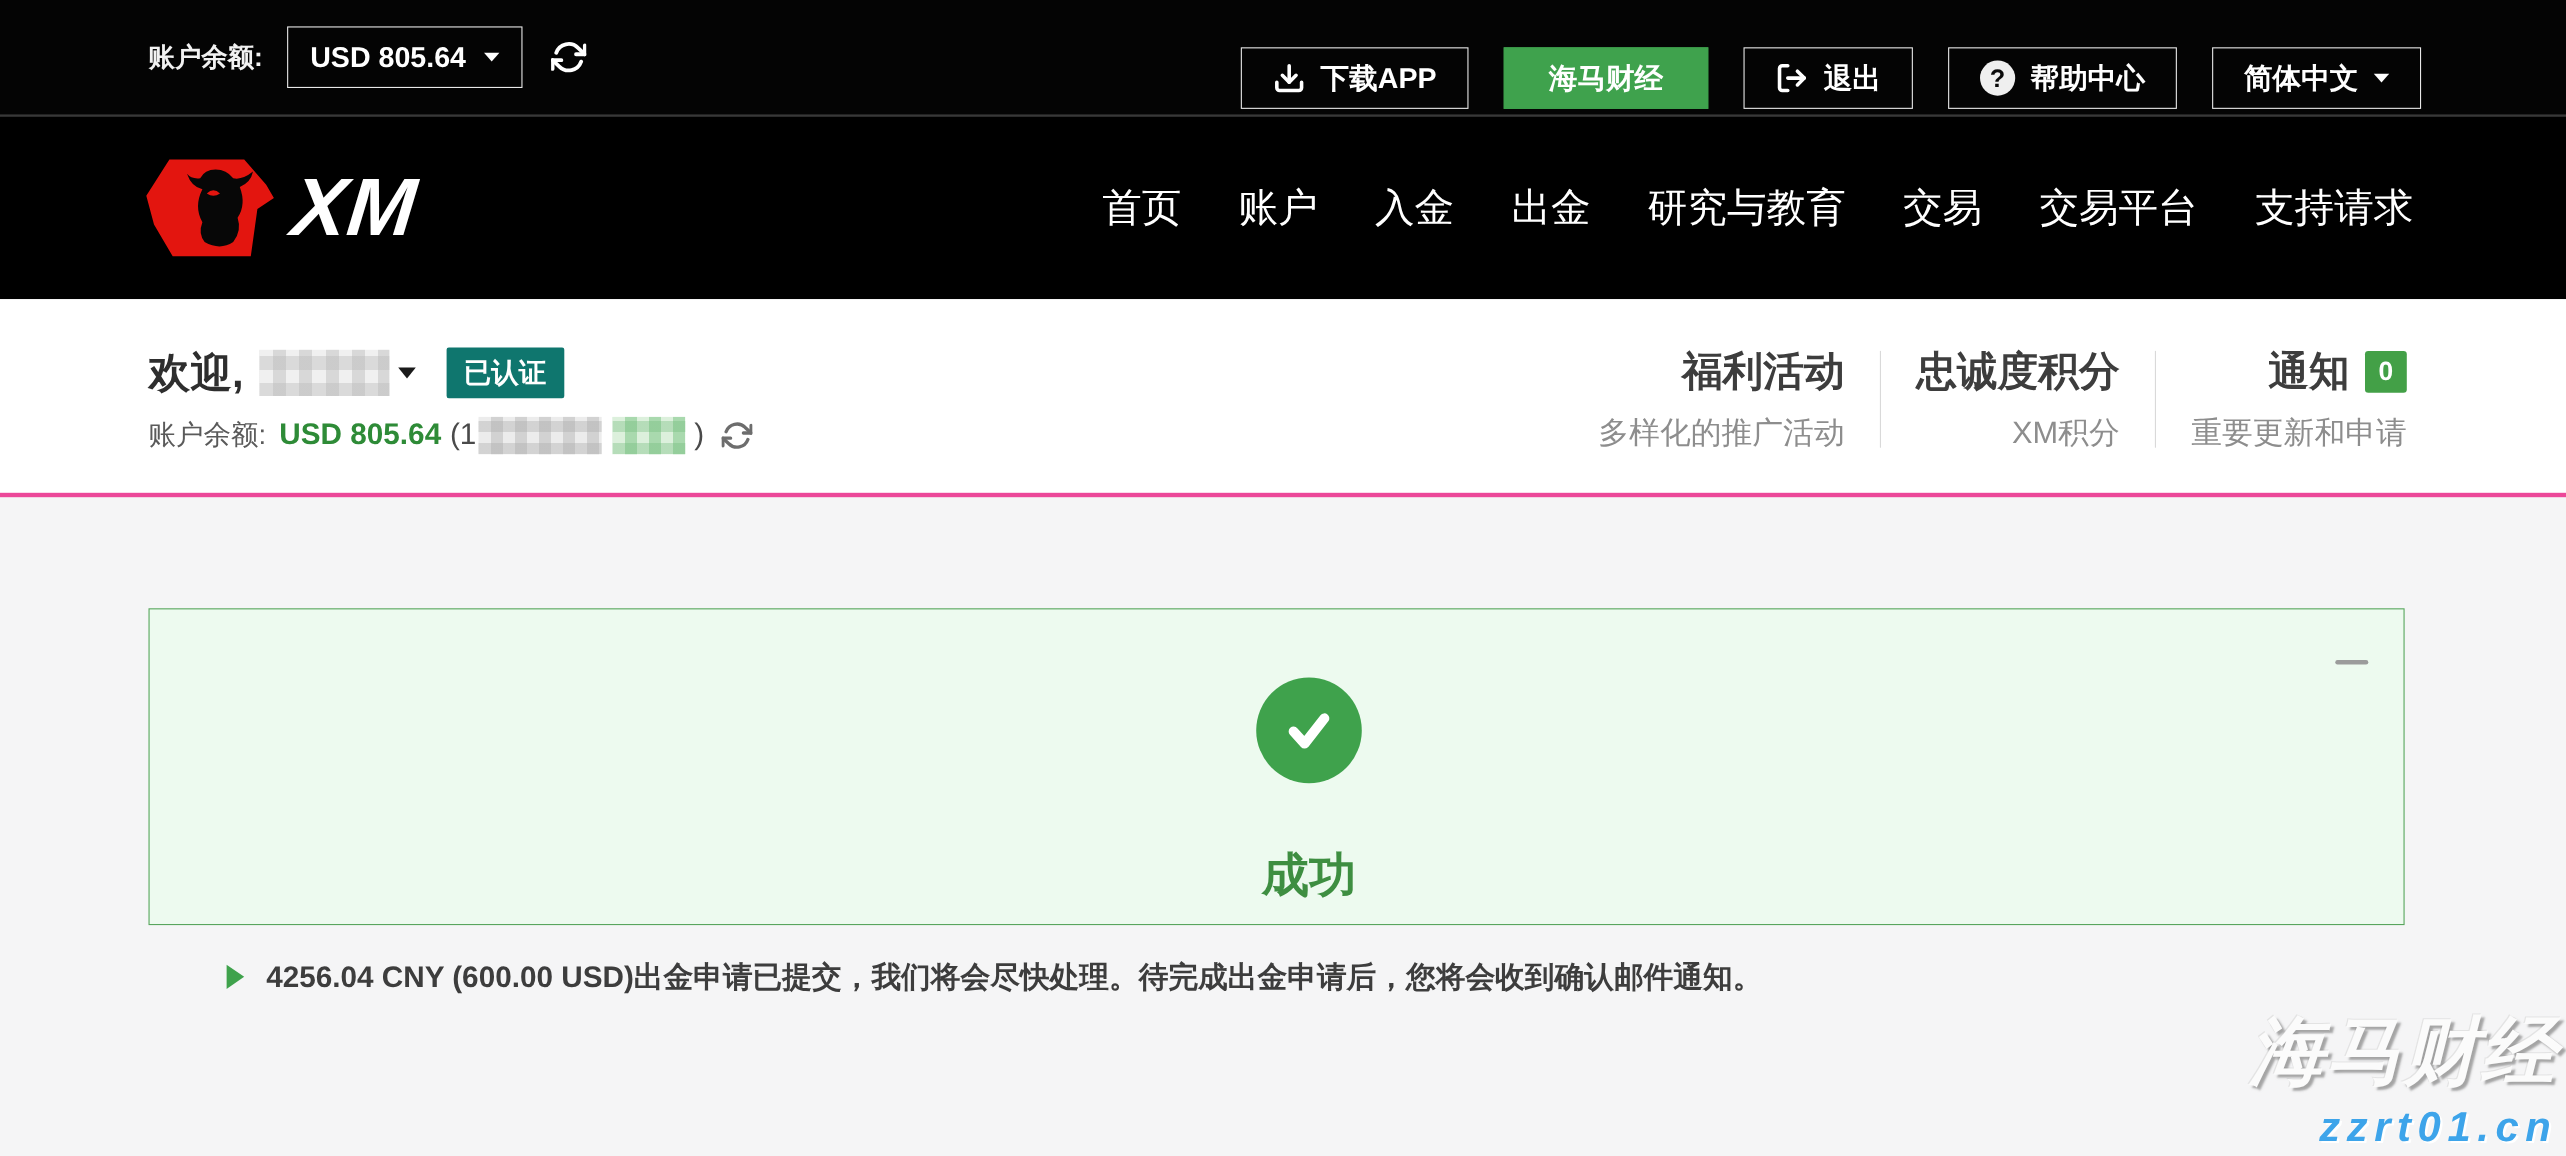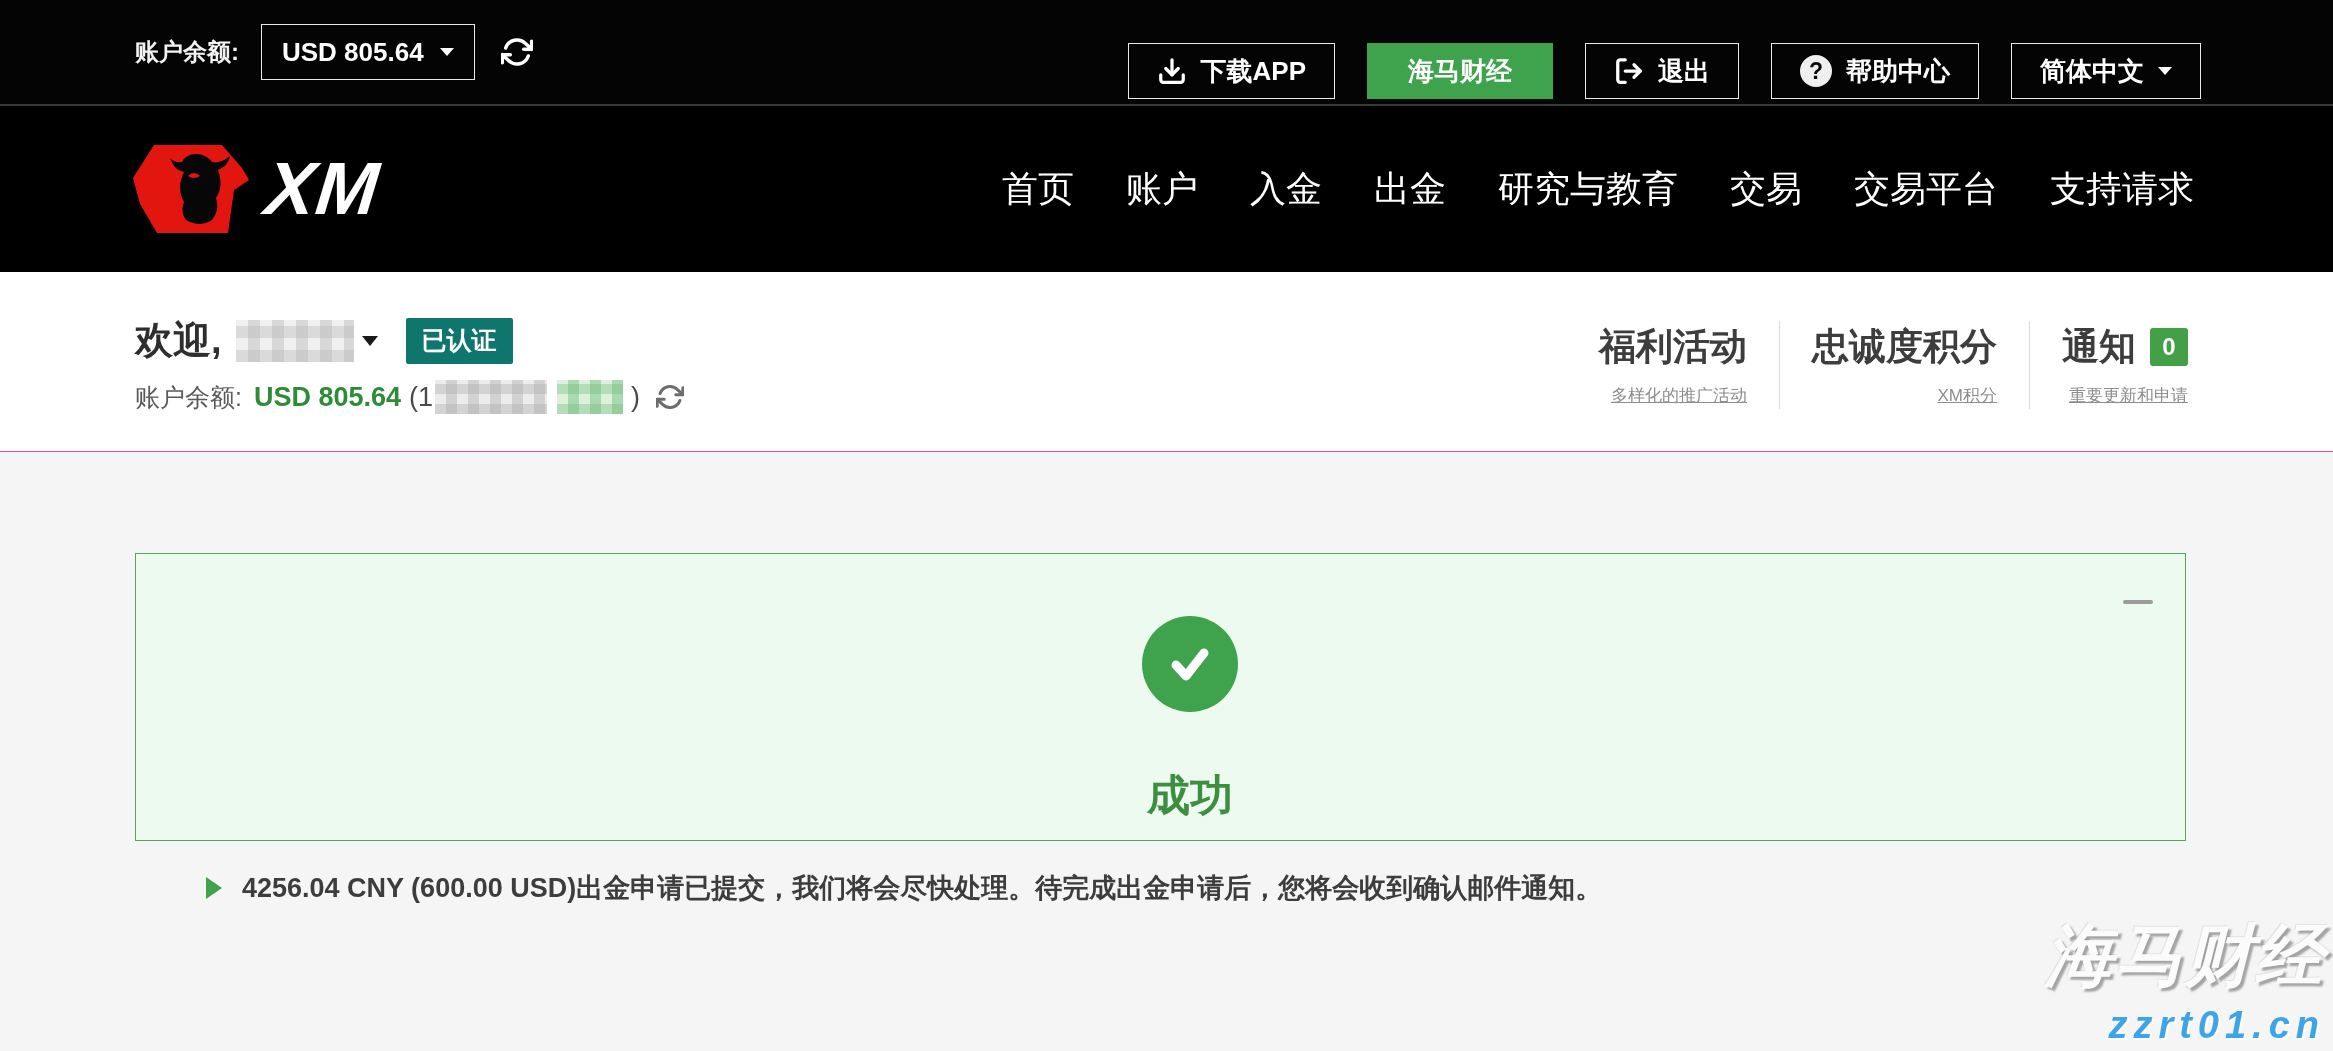--- a/index.html
+++ b/index.html
@@ -55,21 +55,21 @@
   .logo { display:flex; align-items:center; gap:14px; cursor:pointer; }
   .logo-xm-text {
     color:#fff; font-size:74px; font-weight:700; font-style:italic;
     transform:skewX(-6deg); letter-spacing:1px; line-height:1;
   }
   .nav-menu { list-style:none; display:flex; align-items:center; gap:52px;justify-content:flex-end; }
   .nav-menu li { color:#fff; font-size:36px; cursor:pointer; white-space:nowrap; }
 
   
   .welcome {
-    height:180px; background:#fff; border-bottom:1px solid #ec4899;
+    height:180px; background:#fff; border-bottom:4px solid #ec4899;
     display:flex; align-items:center; justify-content:space-between;
     padding:6px 145px 0 135px;
   }
   .greet-row { display:flex; align-items:center; }
   .greet { font-size:38px; font-weight:700; color:#2e2e2e; }
   .name-drop { display:flex; align-items:center; margin-left:14px; cursor:pointer; }
   .mosaic { display:inline-block; }
   .name-mosaic {
     width:118px; height:42px;
     background:
@@ -95,21 +95,21 @@
     width:66px; height:34px; margin-left:10px;
     background:
       repeating-linear-gradient(0deg, rgba(110,185,120,.35) 0 10px, transparent 10px 20px),
       repeating-linear-gradient(90deg, #dcf0dc 0 11px, #a9d9ae 11px 22px);
   }
   .bal-refresh { background:none; border:none; color:#6d6d6d; margin-left:16px; cursor:pointer; }
 
   .welcome-links { display:flex; align-items:center; }
   .wl-col { text-align:right; cursor:pointer; }
   .wl-title { font-size:37px; font-weight:700; color:#3d3d3d; display:flex; justify-content:flex-end; align-items:center; gap:14px; }
-  .wl-sub { font-size:17px; color:#8d8d8d; margin-top:12px;text-decoration:underline; }
+  .wl-sub { font-size:28px; color:#8d8d8d; margin-top:12px; }
   .wl-divider { width:1px; height:88px; background:#d9d9d9; margin:0 32px; }
   .badge-count {
     background:#43a047; color:#fff; font-size:24px; font-weight:700;
     width:38px; height:38px; border-radius:3px;
     display:inline-flex; align-items:center; justify-content:center;
   }
 
   
   .content { position:relative; height:599px; }
   .success-panel {

